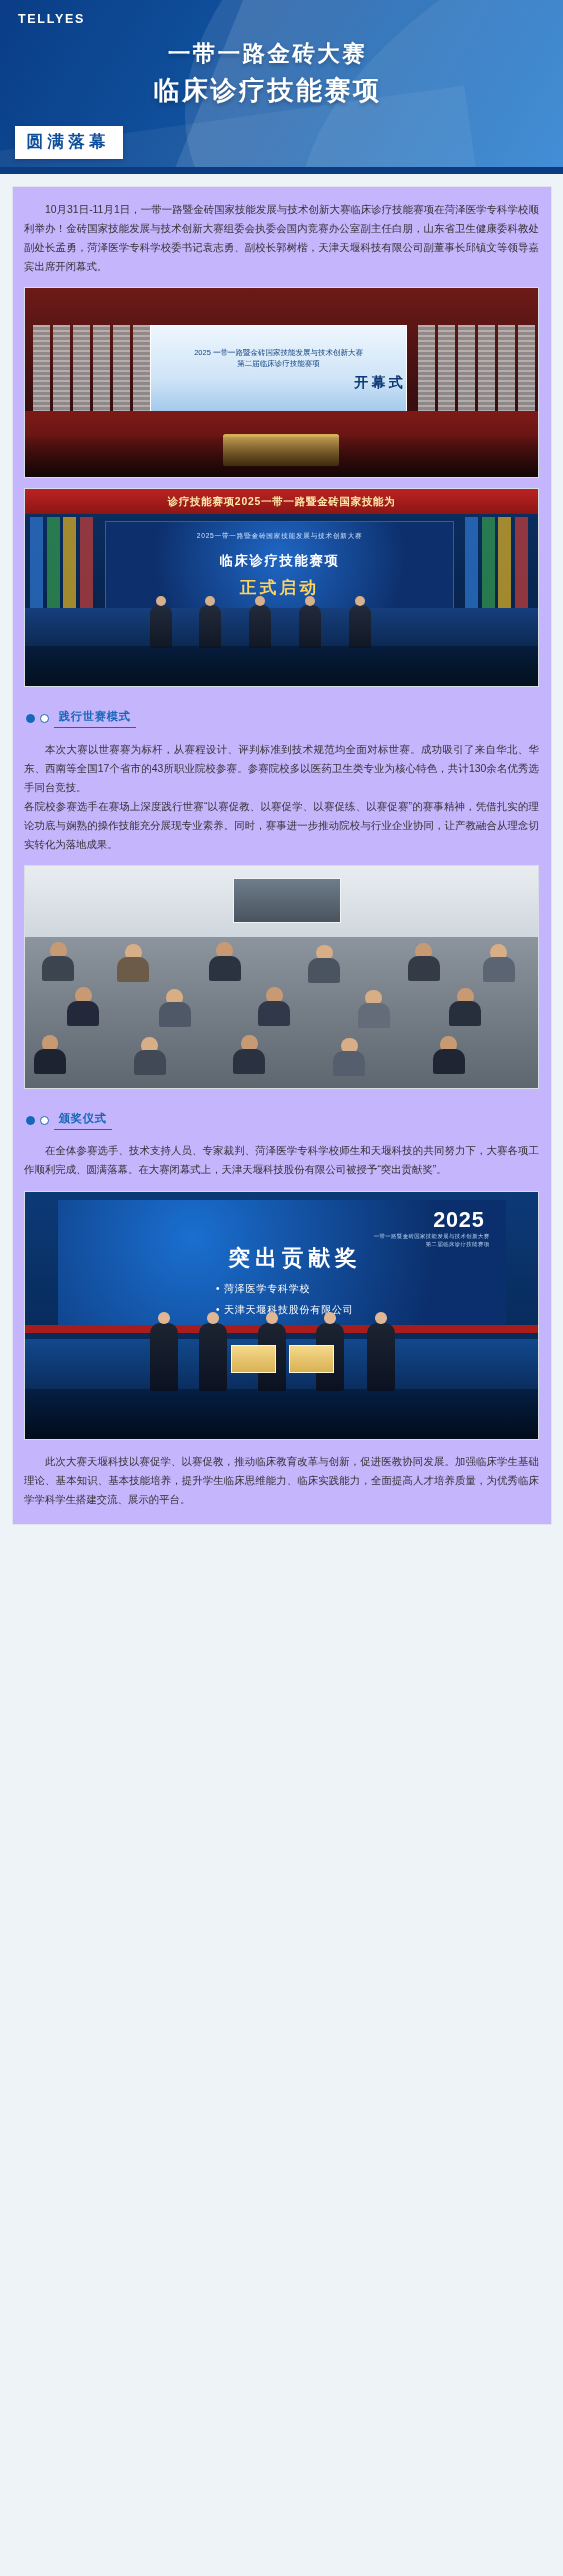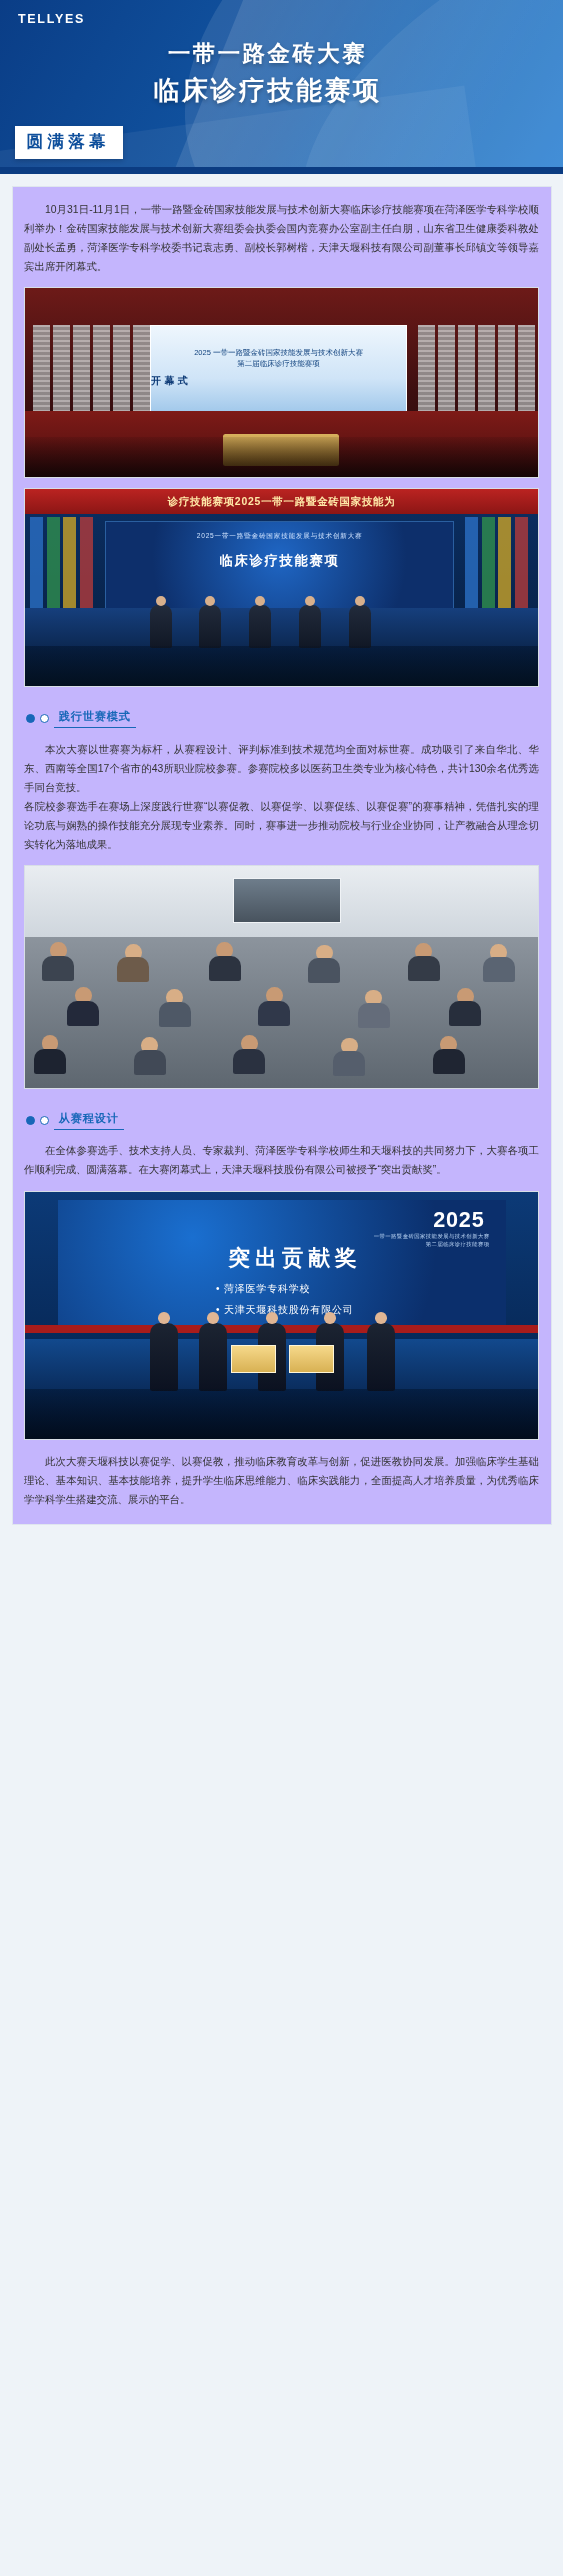--- a/index.html
+++ b/index.html
@@ -138,22 +138,22 @@
   .ph1 .screen {
     position:absolute; left:125px; top:37px; width:257px; height:90px;
     background: linear-gradient(#eef6fd, #cfe4f7 60%, #9fc7ea);
     border:1.7px solid #ffffff;
   }
   .ph1 .screen .sttl {
     position:absolute; left:0; top:21.6px; width:100%; text-align:center;
     color:#12437f; font-size:7.5px; line-height:10.8px;
   }
   .ph1 .screen .sbig {
-    position:absolute; left:0; top:48px; width:100%; text-align:left;
-    color:#0d3a76; font-size:10px; font-weight:bold; letter-spacing:3.3px;
+    position:absolute; left:0; top:48px; width:100%; text-align:right;
+    color:#0d3a76; font-size:14px; font-weight:bold; letter-spacing:3.3px;
   }
   .ph1 .stage {
     position:absolute; left:0; bottom:0; width:100%; height:66px;
     background: linear-gradient(#7e1a17, #4a0f0f);
   }
   .ph1 .podium {
     position:absolute; bottom:11.6px; left:198px; width:116px; height:32px;
     background: linear-gradient(#d8b15e, #9c7326);
     border-radius:2.5px;
   }
@@ -365,20 +365,21 @@
         <div class="fl" style="left:38px; background:#c9a227"></div>
         <div class="fl" style="left:55px; background:#b33b3b"></div>
         <div class="fl" style="left:440px;background:#2b6fc4"></div>
         <div class="fl" style="left:457px;background:#2f8f4d"></div>
         <div class="fl" style="left:473px;background:#c9a227"></div>
         <div class="fl" style="left:490px;background:#b33b3b"></div>
       </div>
       <div class="screen">
         <div class="line-sm">2025一带一路暨金砖国家技能发展与技术创新大赛</div>
         <div class="line-md">临床诊疗技能赛项</div>
+        <div class="line-lg">正式启动</div>
       </div>
       <div class="stagefloor"></div>
       <div class="people">
         <div class="person" style="left:125px"></div>
         <div class="person" style="left:174px"></div>
         <div class="person" style="left:224px"></div>
         <div class="person" style="left:274px"></div>
         <div class="person" style="left:324px"></div>
       </div>
       <div class="crowd"></div>
@@ -438,21 +439,21 @@
           <div class="body" style="left:408px; top:14px;background:#1f2532"></div>
         </div>
       </div>
     </div>
 
     <div class="spacer"></div>
 
     <div class="sec-head">
       <span class="sec-dot filled"></span>
       <span class="sec-dot"></span>
-      <span class="sec-title">从赛程设计</span>
+      <span class="sec-title">颁奖仪式</span>
     </div>
     <p class="para">在全体参赛选手、技术支持人员、专家裁判、菏泽医学专科学校师生和天堰科技的共同努力下，大赛各项工作顺利完成、圆满落幕。在大赛闭幕式上，天津天堰科技股份有限公司被授予“突出贡献奖”。</p>
 
     <div class="photo ph4">
       <div class="screen">
         <div class="yr">2025</div>
         <div class="yrsub" style="white-space:pre-line">一带一路暨金砖国家技能发展与技术创新大赛
 第二届临床诊疗技能赛项</div>
         <div class="awardtitle">突出贡献奖</div>
         <div class="bullet" style="top:82px">• 菏泽医学专科学校</div>

